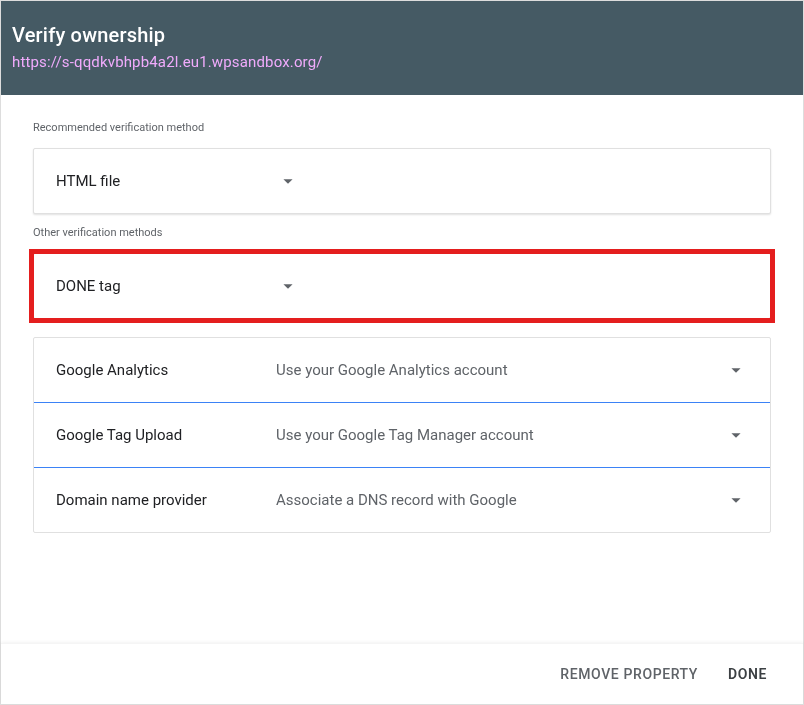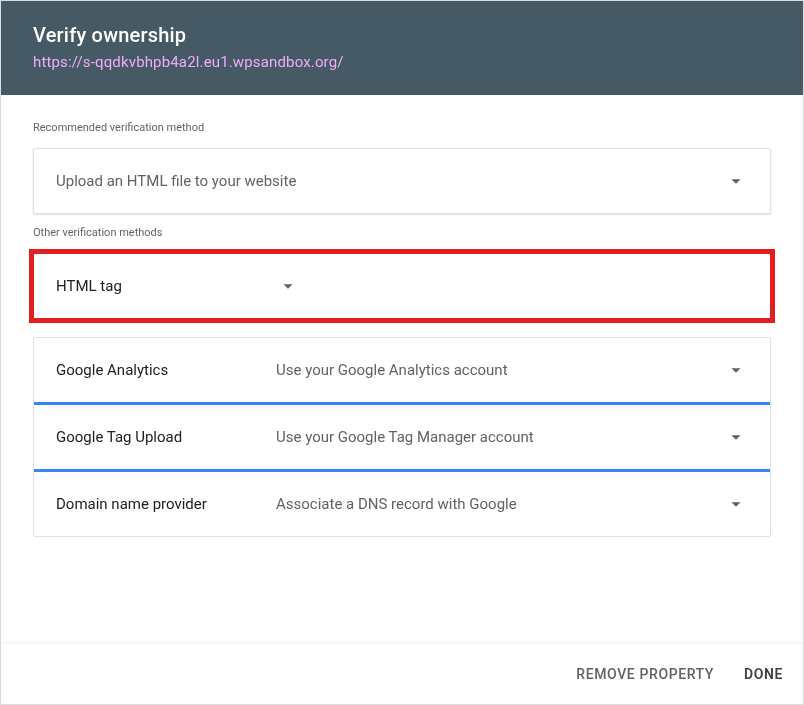--- a/index.html
+++ b/index.html
@@ -18,21 +18,21 @@
       width: 100%;
       height: 100%;
       background: #fff;
       display: flex;
       flex-direction: column;
       border: 1px solid #ddd;
     }
     .header {
       background: #455a64;
       color: #fff;
-      padding: 22px 32px 24px;
+      padding: 22px 11px 24px;
     }
     .header-title {
       font-size: 20px;
       font-weight: 500;
       margin-bottom: 6px;
       letter-spacing: 0.2px;
     }
     .header-subtitle {
       font-size: 15px;
       color: #f0abfc;
@@ -107,34 +107,34 @@
     }
     .chevron svg {
       width: 22px;
       height: 22px;
     }
     .methods-group {
       border: 1px solid #e0e0e0;
       border-radius: 2px;
     }
     .methods-group .method-row {
-      border-bottom: 3px solid #3b82f6;
+      border-bottom: 1px solid #3b82f6;
     }
     .methods-group .method-row:last-child {
       border-bottom: none;
     }
     .highlighted-wrapper {
       padding: 0;
       margin-bottom: 18px;
     }
     .footer {
       display: flex;
       justify-content: flex-end;
       align-items: center;
-      padding: 16px 16px;
+      padding: 16px 32px;
       gap: 22px;
       border-top: 1px solid rgba(0,0,0,0.04);
       box-shadow: 0 -1px 3px rgba(0,0,0,0.05);
       background: #fff;
     }
     .footer-btn {
       background: none;
       border: none;
       font-size: 14px;
       font-weight: 500;
@@ -158,35 +158,35 @@
   <div class="header">
     <div class="header-title">Verify ownership</div>
     <div class="header-subtitle">https://s-qqdkvbhpb4a2l.eu1.wpsandbox.org/</div>
   </div>
 
   <div class="content">
     <div class="section-label">Recommended verification method</div>
 
     <div class="method-card shadow">
       <div class="method-row">
-        <div class="method-desc">Upload an HTML file to your website</div>
+        <div class="method-name">HTML file</div>
         <div class="chevron">
           <svg viewBox="0 0 24 24" fill="currentColor">
               <path d="M7 10l5 5 5-5z"></path>
             </svg>
         </div>
       </div>
     </div>
 
     <div class="section-label other">Other verification methods</div>
 
     <div class="highlighted-wrapper">
       <div class="method-card highlighted">
         <div class="method-row">
-          <div class="method-name">HTML tag</div>
+          <div class="method-name">DONE tag</div>
           <div class="chevron">
             <svg viewBox="0 0 24 24" fill="currentColor">
                 <path d="M7 10l5 5 5-5z"></path>
               </svg>
           </div>
         </div>
       </div>
     </div>
 
     <div class="methods-group">

